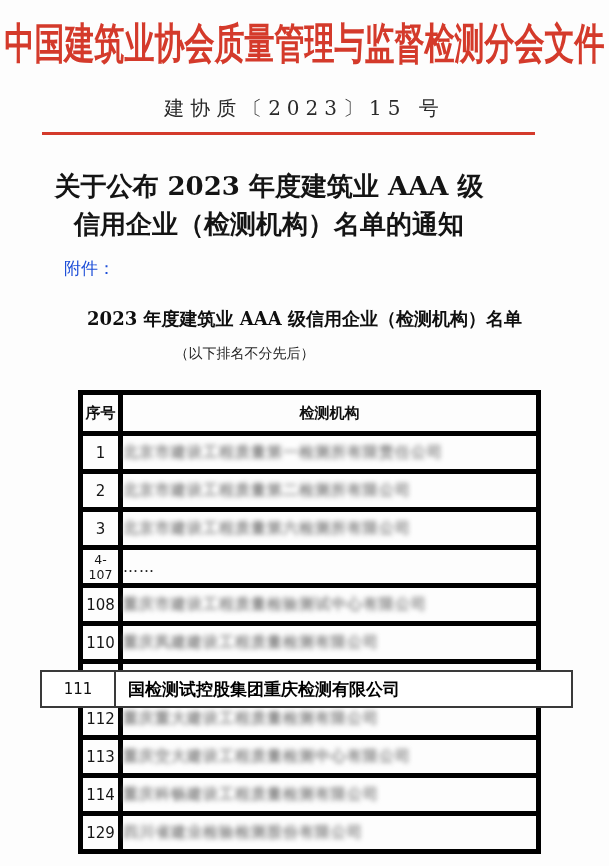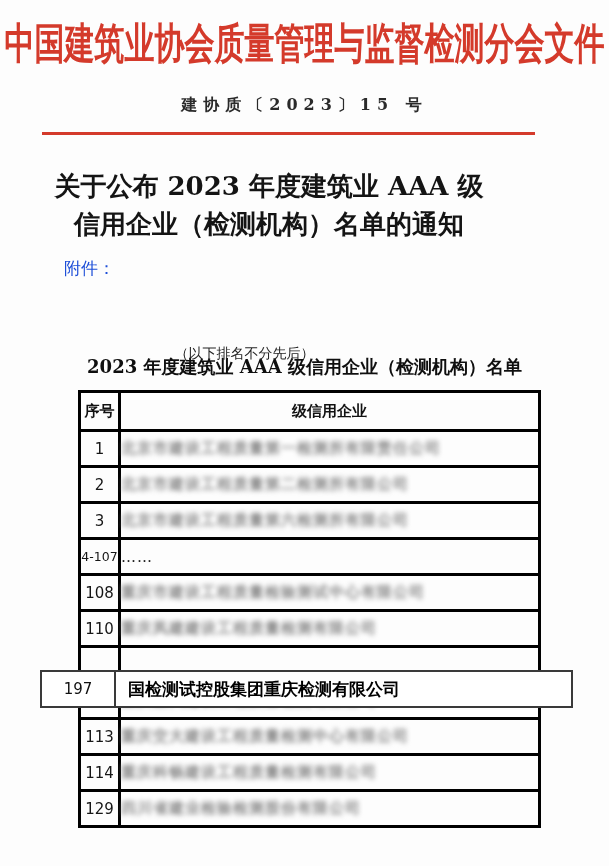--- a/index.html
+++ b/index.html
@@ -11,48 +11,48 @@
   }
   .org-title{
     position:absolute;top:15px;left:0;width:609px;text-align:center;
     font-family:"DejaVu Sans","Liberation Sans",sans-serif;
     font-weight:bold;font-size:30px;white-space:nowrap;
     transform:scaleY(1.42);transform-origin:center top;
     color:#d43a2b;
   }
   .doc-number{
     position:absolute;top:95px;left:0;width:609px;text-align:center;
-    font-size:16px;letter-spacing:6px;color:#2a2a2a;white-space:nowrap;font-weight:bold;
+    font-size:20px;letter-spacing:6px;color:#2a2a2a;white-space:nowrap;
   }
   .red-line{
     position:absolute;left:42px;top:132px;width:493px;height:3px;
     background:#d43a2b;
   }
   .notice-title{
     position:absolute;top:167px;left:0;width:538px;text-align:center;
     font-size:26px;font-weight:600;line-height:38px;color:#141414;
   }
   .attachment-label{
     position:absolute;left:64px;top:257px;font-size:17px;color:#1d4ed8;
   }
   .attach-title{
     position:absolute;top:307px;left:0;width:609px;text-align:center;
-    font-size:18px;font-weight:bold;color:#0f0f0f;margin-top:48px;
+    font-size:18px;font-weight:bold;color:#0f0f0f;
   }
   .attach-note{
     position:absolute;top:345px;left:0;width:489px;text-align:center;
     font-size:14px;color:#242424;
   }
   table.roster{
     position:absolute;left:78px;top:390px;width:463px;
     border-collapse:collapse;table-layout:fixed;
     border:2px solid #333;
   }
   table.roster th, table.roster td{
-    border:3px solid #000000;
+    border:5px solid #000000;
     padding:0;
   }
   table.roster th{
     height:36px;font-size:15px;font-weight:bold;text-align:center;color:#111;
   }
   table.roster td{height:33px;}
   col.c-no{width:40px;}
   td.no{
     text-align:center;
     font-family:"DejaVu Sans","Liberation Sans",sans-serif;
@@ -107,21 +107,21 @@
 <div class="attach-note">（以下排名不分先后）</div>
 
 <table class="roster">
   <colgroup>
       <col class="c-no">
       <col>
     </colgroup>
   <thead>
     <tr>
       <th>序号</th>
-      <th>级信用企业</th>
+      <th>检测机构</th>
     </tr>
   </thead>
   <tbody>
       <tr>
         <td class="no">1</td>
         <td class="name blurred">北京市建设工程质量第一检测所有限责任公司</td>
       </tr>
       <tr>
         <td class="no">2</td>
         <td class="name blurred">北京市建设工程质量第二检测所有限公司</td>
@@ -159,15 +159,15 @@
         <td class="name blurred">重庆科畅建设工程质量检测有限公司</td>
       </tr>
       <tr>
         <td class="no">129</td>
         <td class="name blurred">四川省建业检验检测股份有限公司</td>
       </tr>
     </tbody>
 </table>
 
 <div class="highlight-box">
-  <div class="hl-no">197</div>
+  <div class="hl-no">111</div>
   <div class="hl-name">国检测试控股集团重庆检测有限公司</div>
 </div>
 
 </body></html>

